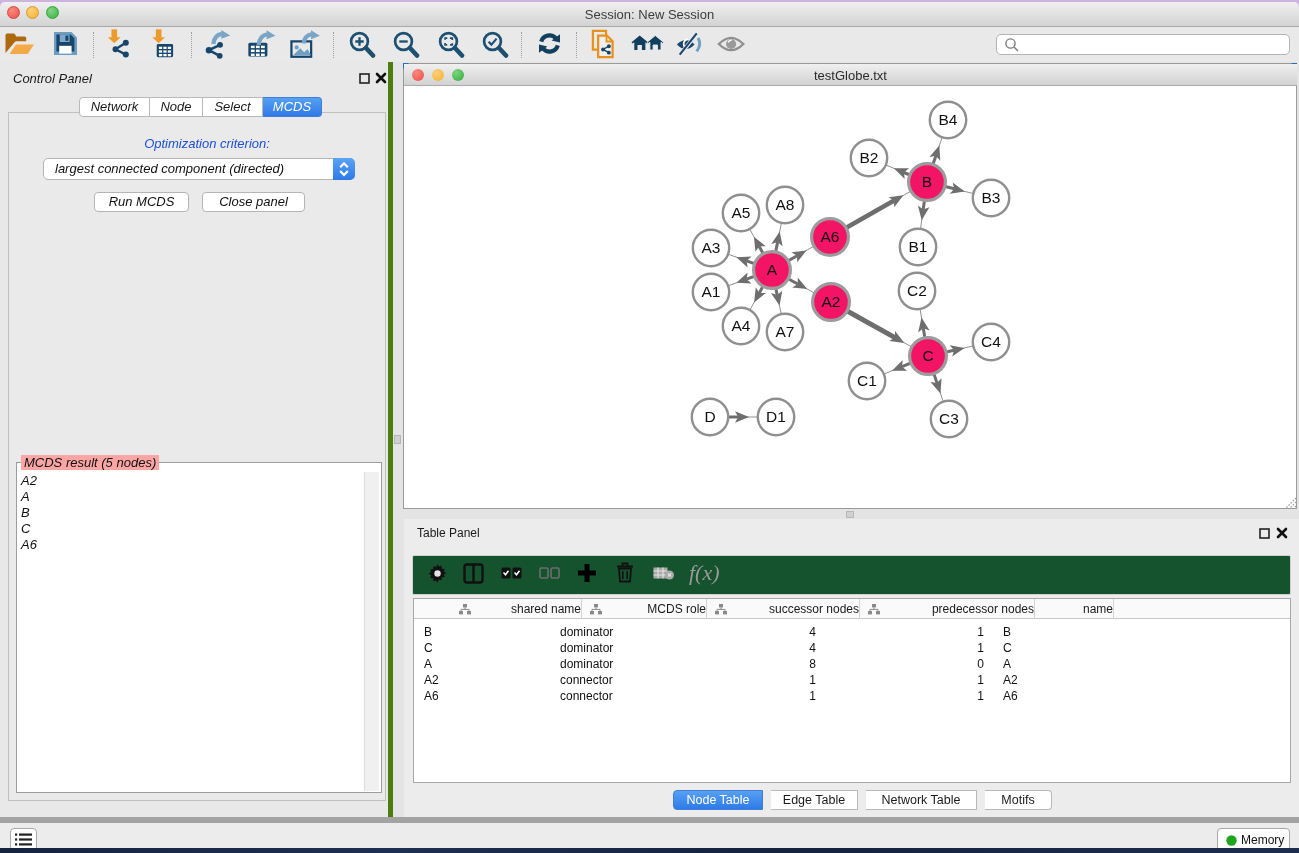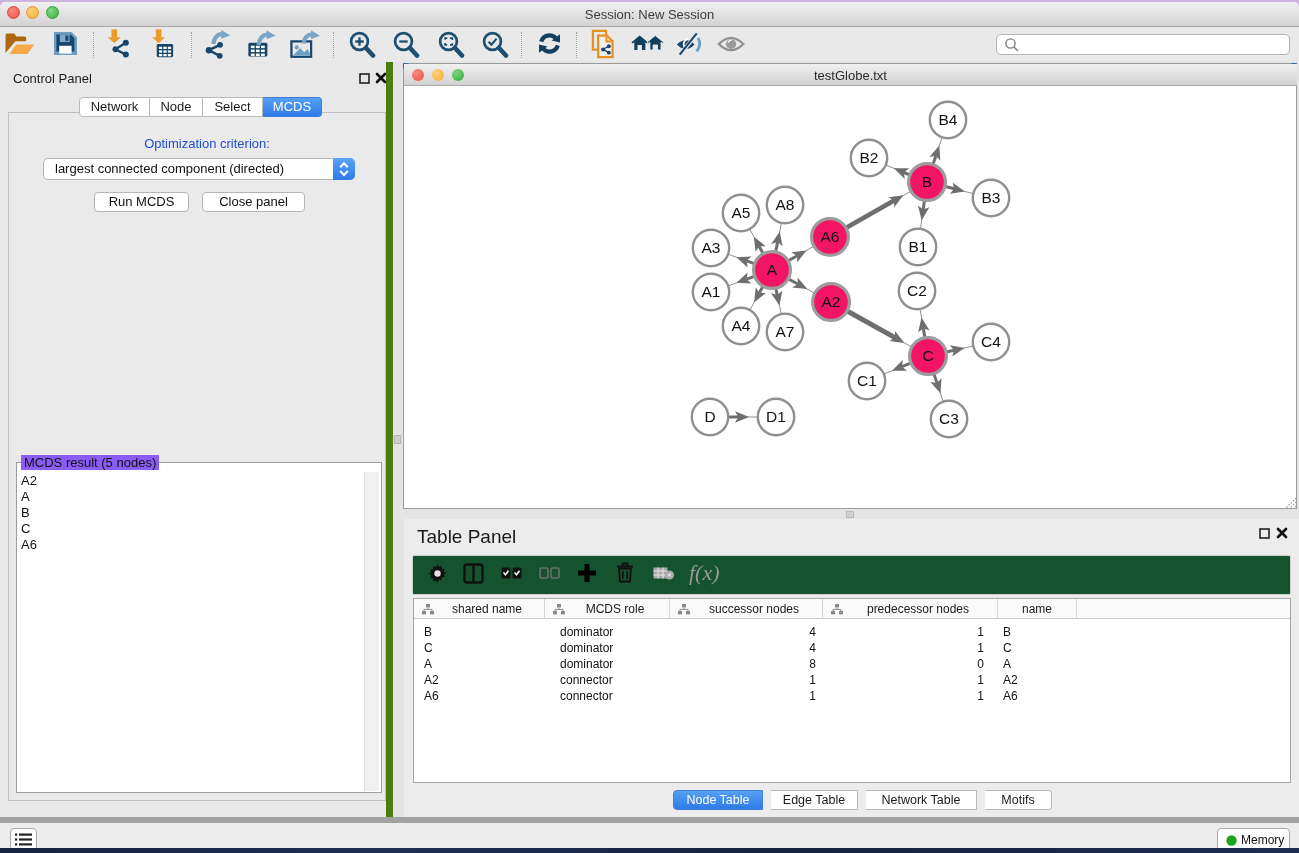--- a/index.html
+++ b/index.html
@@ -8,51 +8,51 @@
 #deskstrip{left:0;top:0;width:1299px;height:10px;background:#cdb4de;}
 #titlebar{left:0;top:2px;width:1299px;height:25px;background:linear-gradient(#f0f0f0,#d3d3d3);border-bottom:1px solid #a8a8a8;border-radius:5px 5px 0 0;}
 #titlebar .tl{position:absolute;width:13px;height:13px;border-radius:50%;top:4px;}
 #title-text{left:0;top:7px;width:1299px;text-align:center;font-size:13px;color:#3c3c3c;}
 
 #toolbar{left:0;top:28px;width:1299px;height:34px;background:#e9e9e9;}
 .tsep{position:absolute;top:4px;height:26px;width:0;border-left:1px dotted #9f9f9f;}
 #searchbox{left:996px;top:6px;width:294px;height:21px;background:#fff;border:1px solid #b4b4b4;border-radius:5px;}
 
 #mainarea{left:0;top:62px;width:1299px;height:755px;background:#e4e4e4;}
-#leftpanel{left:0;top:0;width:393px;height:755px;background:#e8e8e8;border-right:7px solid #4d7c0f;}
+#leftpanel{left:0;top:0;width:393px;height:755px;background:#e8e8e8;border-right:5px solid #4d7c0f;font-style:italic;}
 #cp-title{left:13px;top:9px;font-size:13px;color:#1a1a1a;}
 #cp-box{left:8px;top:50px;width:378px;height:689px;border:1px solid #c0c0c0;background:#eaeaea;}
 .seg{position:absolute;display:flex;font-size:13px;}
 .seg span{display:block;text-align:center;background:#fff;border:1px solid #b9b9b9;border-left:none;color:#1a1a1a;line-height:18px;height:20px;}
 .seg span:first-child{border-left:1px solid #b9b9b9;border-radius:4px 0 0 4px;}
 .seg span:last-child{border-radius:0 4px 4px 0;}
 .seg span.sel{background:linear-gradient(#57a0f3,#2e7ae8);color:#fff;border-color:#3d7fd6;}
 #cp-tabs{left:79px;top:35px;}
 #opt-label{left:10px;top:74px;width:394px;text-align:center;font-size:13px;color:#1d4ed8;}
 #dropdown{left:43px;top:96px;width:312px;height:22px;background:#fff;border:1px solid #b5b5b5;border-radius:5px;font-size:13px;color:#111;line-height:20px;padding-left:11px;}
 #dropstep{right:-1px;top:-1px;width:22px;height:22px;border-radius:0 5px 5px 0;background:linear-gradient(#5ba4f5,#2d79e8);}
 .btn{position:absolute;background:#fff;border:1px solid #b5b5b5;border-radius:4px;font-size:13px;color:#111;text-align:center;}
 #btn-run{left:94px;top:130px;width:95px;height:20px;line-height:18px;}
 #btn-close{left:202px;top:130px;width:103px;height:20px;line-height:18px;}
 #groupbox{left:16px;top:400px;width:366px;height:331px;border:1px solid #9d9d9d;background:#fff;}
-#gb-label{left:21px;top:393px;background:#8b5cf6;padding:0 3px;font-size:13px;color:#111;}
+#gb-label{left:21px;top:393px;background:#fca5a5;padding:0 3px;font-size:13px;color:#111;}
 #gb-scroll{right:2px;top:9px;width:15px;height:319px;background:#f0f0f0;border-left:1px solid #dcdcdc;}
 #gb-list{left:4px;top:10px;font-size:13px;color:#111;line-height:16px;}
 
 #netwin{left:403px;top:63px;width:894px;height:446px;background:#fff;border:1px solid #9a9a9a;}
 #nw-titlebar{left:0;top:0;width:893px;height:22px;background:linear-gradient(#f0f0f0,#d2d2d2);border-bottom:1px solid #ababab;}
 #nw-title{left:0;top:4px;width:893px;text-align:center;font-size:13px;color:#2b2b2b;}
 .tl2{position:absolute;width:12px;height:12px;border-radius:50%;top:5px;}
 
 #tablepanel{left:404px;top:519px;width:895px;height:298px;background:#ececec;}
-#tp-title{left:13px;top:7px;font-size:19px;color:#1a1a1a;}
+#tp-title{left:13px;top:7px;font-size:12px;color:#1a1a1a;}
 #tp-toolbar{left:8px;top:36px;width:879px;height:40px;background:#14532d;border:1px solid #d0d0d0;border-radius:2px;}
 #tp-table{left:9px;top:79px;width:878px;height:185px;background:#fff;border:1px solid #a8a8a8;}
 #tp-header{left:0;top:0;width:876px;height:20px;background:#fafafa;border-bottom:1px solid #c9c9c9;font-size:12px;color:#1a1a1a;}
-.th{position:absolute;top:0;height:20px;border-right:1px solid #d4d4d4;text-align:center;line-height:20px;}
+.th{position:absolute;top:0;height:20px;border-right:1px solid #d4d4d4;text-align:right;line-height:20px;margin-left:37px;}
 .td{position:absolute;font-size:12px;color:#111;height:16px;line-height:16px;}
 #bottomtabs{left:269px;top:269px;gap:8px;}
 
 #statusbar{left:0;top:817px;width:1299px;height:31px;background:#ececec;border-top:6px solid #a3a3a3;}
 #listbtn{left:10px;top:5px;width:27px;height:23px;background:#fdfdfd;border:1px solid #a9a9a9;border-radius:4px;}
 #membtn{left:1217px;top:5px;width:73px;height:23px;background:#fdfdfd;border:1px solid #a9a9a9;border-radius:4px;font-size:12px;color:#111;}
 #bottomstrip{left:0;top:848px;width:1299px;height:5px;background:linear-gradient(90deg,#16233f,#1d2f52 30%,#15223e 60%,#1c2d4e);}
 </style></head><body>
 <div class="abs" id="deskstrip"></div>
 <div class="abs" id="titlebar">

